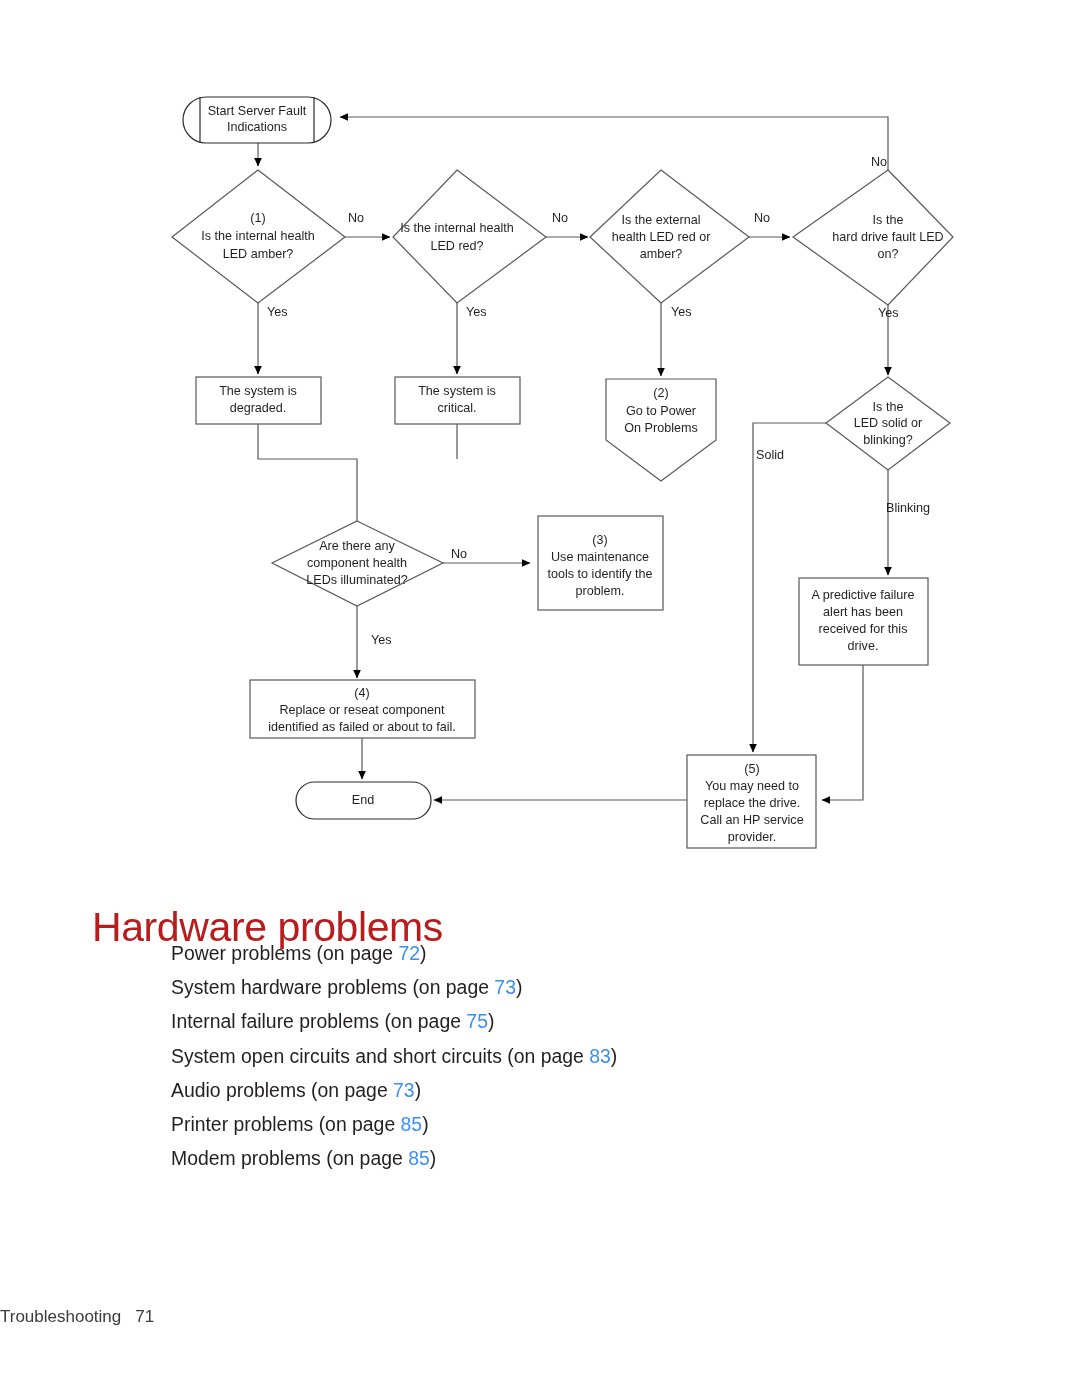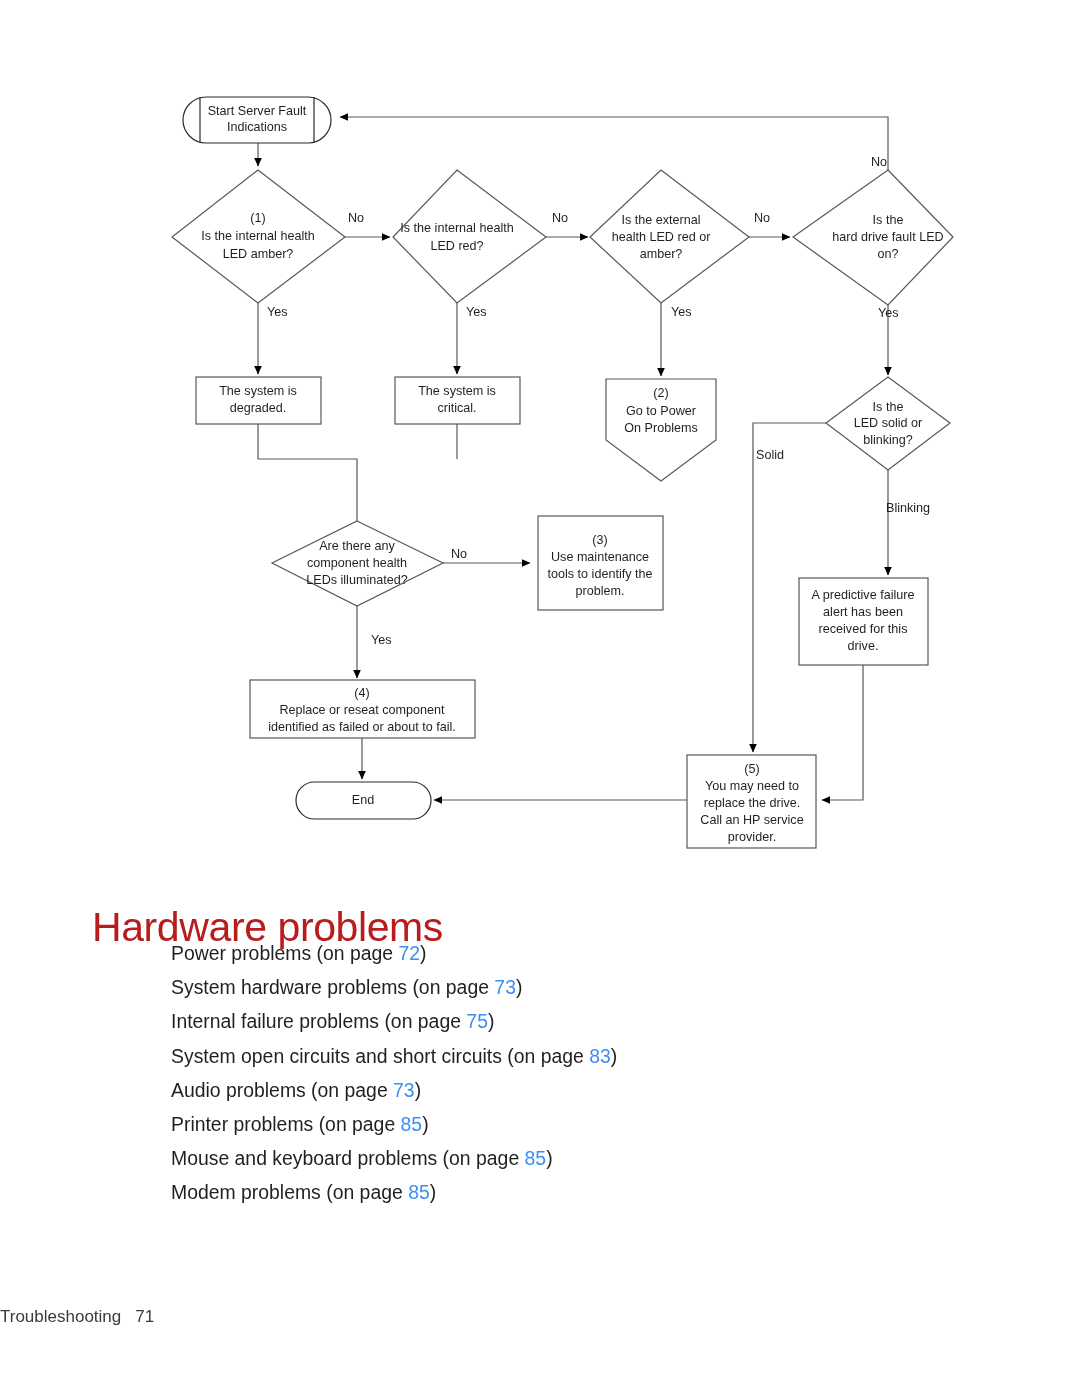--- a/index.html
+++ b/index.html
@@ -278,21 +278,20 @@
 
   <h1 id="heading">Hardware problems</h1>
 
   <div id="link-list">
       <div class="link-row"><span>Power problems (on page </span><span class="pagenum">72</span><span>)</span></div>
       <div class="link-row"><span>System hardware problems (on page </span><span class="pagenum">73</span><span>)</span></div>
       <div class="link-row"><span>Internal failure problems (on page </span><span class="pagenum">75</span><span>)</span></div>
       <div class="link-row"><span>System open circuits and short circuits (on page </span><span class="pagenum">83</span><span>)</span></div>
       <div class="link-row"><span>Audio problems (on page </span><span class="pagenum">73</span><span>)</span></div>
       <div class="link-row"><span>Printer problems (on page </span><span class="pagenum">85</span><span>)</span></div>
-      <div class="link-row"><span>Mouse and keyboard problems (on page </span><span class="pagenum">85</span><span>)</span></div>
       <div class="link-row"><span>Modem problems (on page </span><span class="pagenum">85</span><span>)</span></div>
     </div>
 
   <div id="footer">
     <span>Troubleshooting</span><span class="fspace"></span><span>71</span>
   </div>
 
 </div>
 
 </body></html>

